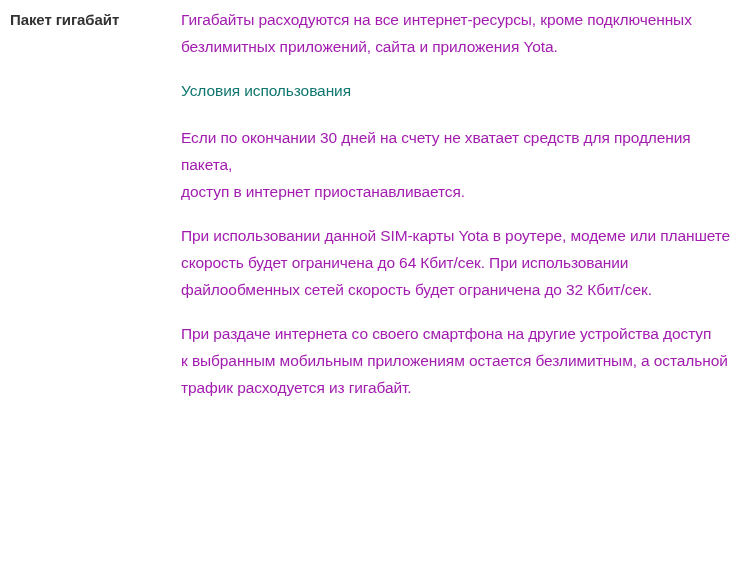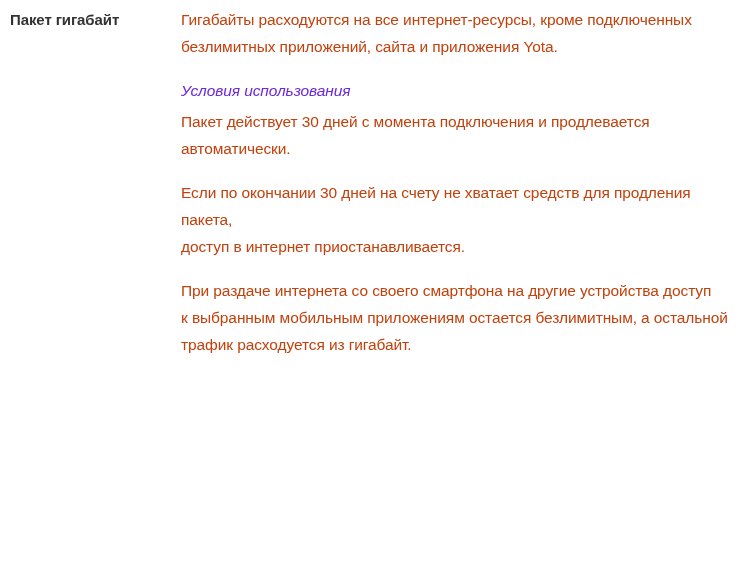--- a/index.html
+++ b/index.html
@@ -33,45 +33,45 @@
     letter-spacing: -0.1px;
   }
   .text-col {
     width: 563px;
     flex: 0 0 563px;
   }
   .para {
     margin: 0 0 17px 0;
     font-size: 15.5px;
     line-height: 27px;
-    color: #c2410c;
+    color: #a21caf;
     letter-spacing: -0.1px;
     white-space: pre-line;
   }
   .para:last-child {
     margin-bottom: 0;
   }
   .subheading {
-    color: #6d28d9;
-    margin: 0 0 4px 0;
-    font-style: italic;
+    color: #0f766e;
+    margin: 0 0 20px 0;
   }
 </style>
 </head>
 <body>
 
 <div class="section-row">
   <div class="label-col">
     <h3 class="section-title">Пакет гигабайт</h3>
   </div>
   <div class="text-col">
     <p class="para">Гигабайты расходуются на все интернет-ресурсы, кроме подключенных
 безлимитных приложений, сайта и приложения Yota.</p>
     <p class="para subheading">Условия использования</p>
-    <p class="para">Пакет действует 30 дней с момента подключения и продлевается
-автоматически.</p>
     <p class="para">Если по окончании 30 дней на счету не хватает средств для продления пакета,
 доступ в интернет приостанавливается.</p>
+    <p class="para">При использовании данной SIM-карты Yota в роутере, модеме или планшете
+скорость будет ограничена до 64 Кбит/сек. При использовании
+файлообменных сетей скорость будет ограничена до 32 Кбит/сек.</p>
     <p class="para">При раздаче интернета со своего смартфона на другие устройства доступ
 к выбранным мобильным приложениям остается безлимитным, а остальной
 трафик расходуется из гигабайт.</p>
   </div>
 </div>
 
 </body></html>

